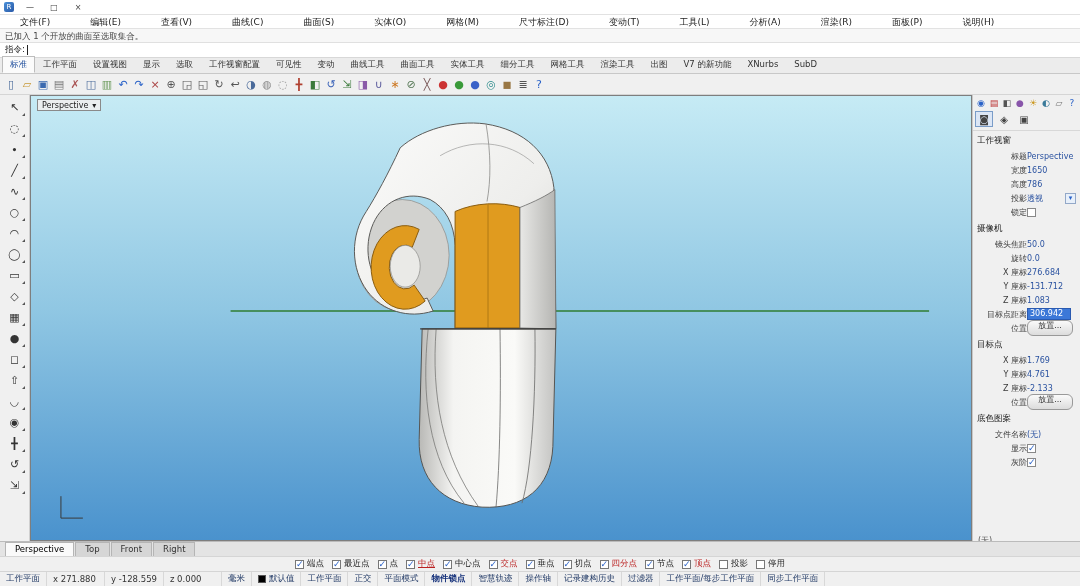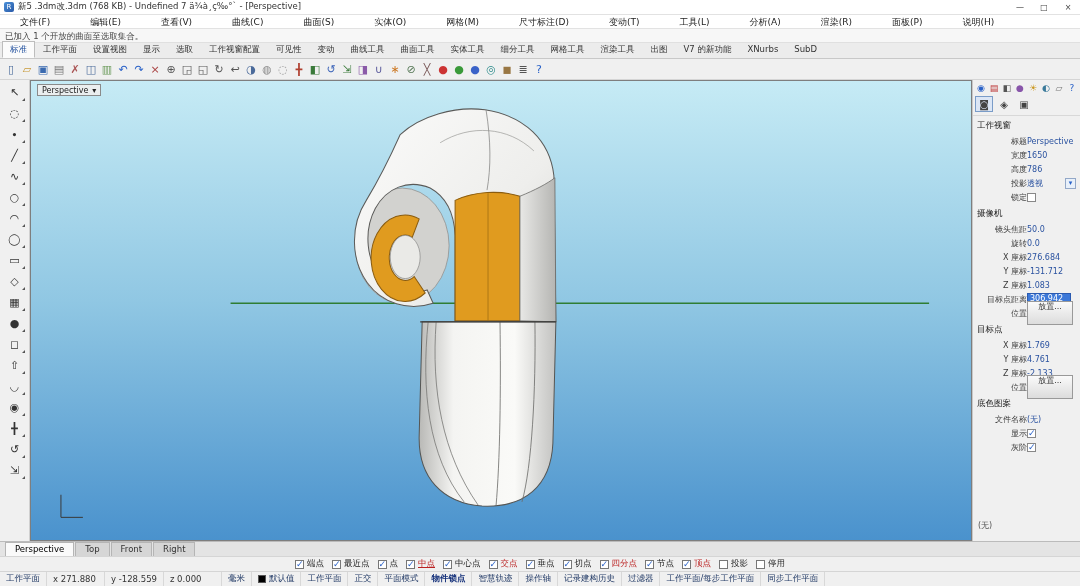--- a/index.html
+++ b/index.html
@@ -52,21 +52,21 @@
   .ptools{display:flex;gap:2px;padding:1px 2px 3px;border-bottom:1px solid #d8d8d8;}
   .ptool{width:18px;height:16px;display:flex;align-items:center;justify-content:center;font-size:10px;color:#444;border:1px solid transparent;}
   .ptool.active{background:#dce6f5;border-color:#7a9cc8;}
   .psection{padding:4px 4px 2px;color:#222;font-size:8.5px;}
   .prow{display:flex;align-items:center;height:14px;padding:0 4px;}
   .plabel{flex:0 0 50px;color:#3a3a3a;white-space:nowrap;text-align:right;}
   .pvalue{flex:1;color:#2a52a0;white-space:nowrap;overflow:hidden;}
   .pdrop{display:none;}
   .prow.dropdown .pdrop{display:flex;width:11px;height:11px;border:1px solid #93a8c8;background:#e8f0fa;color:var(--accent);align-items:center;justify-content:center;font-size:7px;}
   .prow.selected .pvalue{background:var(--selection);color:#fff;border:1px solid #2a5ab0;padding:0 2px;height:12px;line-height:10px;flex:0 1 auto;min-width:44px;}
-  .prow.button .pvalue{flex:0 0 46px;background:linear-gradient(#fafafa,#dcdcdc);border:1px solid #999;border-radius:0;text-align:center;color:#333;height:24px;line-height:10px;}
+  .prow.button .pvalue{flex:0 0 46px;background:linear-gradient(#fafafa,#dcdcdc);border:1px solid #999;border-radius:6px;text-align:center;color:#333;height:16px;line-height:10px;}
   .pcheck{display:none;width:9px;height:9px;border:1px solid #888;background:#fff;position:relative;}
   .prow.checkbox .pcheck{display:inline-block;}
   .prow.checked .pcheck::after{content:"✓";position:absolute;top:-2px;left:0;color:var(--accent);font-size:9px;font-weight:bold;}
   .pfooter{margin-top:66px;padding-left:5px;color:#555;}
 
   
   .vp-tabs{height:15px;background:#e4e4e4;border-top:1px solid #bbb;display:flex;align-items:flex-end;padding-left:5px;gap:1px;}
   .vptab{padding:0 9px;height:14px;line-height:13px;font-size:8.5px;color:#333;background:#d6d6d6;border:1px solid #b5b5b5;border-bottom:none;}
   .vptab.active{background:#fafafa;color:#000;}
 
@@ -84,21 +84,20 @@
   .sb-toggle.active{font-weight:bold;color:#14307a;}
   .swatch{width:8px;height:8px;background:#000;border:1px solid #555;display:inline-block;margin-right:3px;}
 </style>
 </head>
 <body>
 
 <div class="app">
 
   <div class="titlebar">
     <span class="app-icon">R</span>
-    <span class="title-text">新5 .3dm改.3dm (768 KB) - Undefined 7 ä¾à¸ç‰°` - [Perspective]</span>
     <span class="win-btns">
       <span class="win-btn">—</span>
       <span class="win-btn">□</span>
       <span class="win-btn close">×</span>
     </span>
   </div>
 
   <div class="menubar">
 
   <span class="menu-item">文件(F)</span>
@@ -112,20 +111,24 @@
       <span class="menu-item">变动(T)</span>
       <span class="menu-item">工具(L)</span>
       <span class="menu-item">分析(A)</span>
       <span class="menu-item">渲染(R)</span>
       <span class="menu-item">面板(P)</span>
       <span class="menu-item">说明(H)</span>
     </div>
 
   <div class="cmd-history">已加入 1 个开放的曲面至选取集合。</div>
 
+  <div class="cmd-line">
+    <span>指令:</span>
+    <span class="caret"></span>
+  </div>
 
   <div class="ribbon-tabs">
 
   <span class="rtab active">标准</span>
       <span class="rtab">工作平面</span>
       <span class="rtab">设置视图</span>
       <span class="rtab">显示</span>
       <span class="rtab">选取</span>
       <span class="rtab">工作视窗配置</span>
       <span class="rtab">可见性</span>

